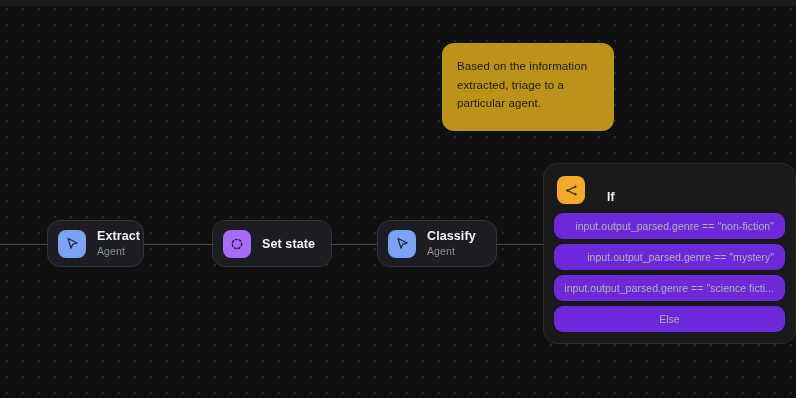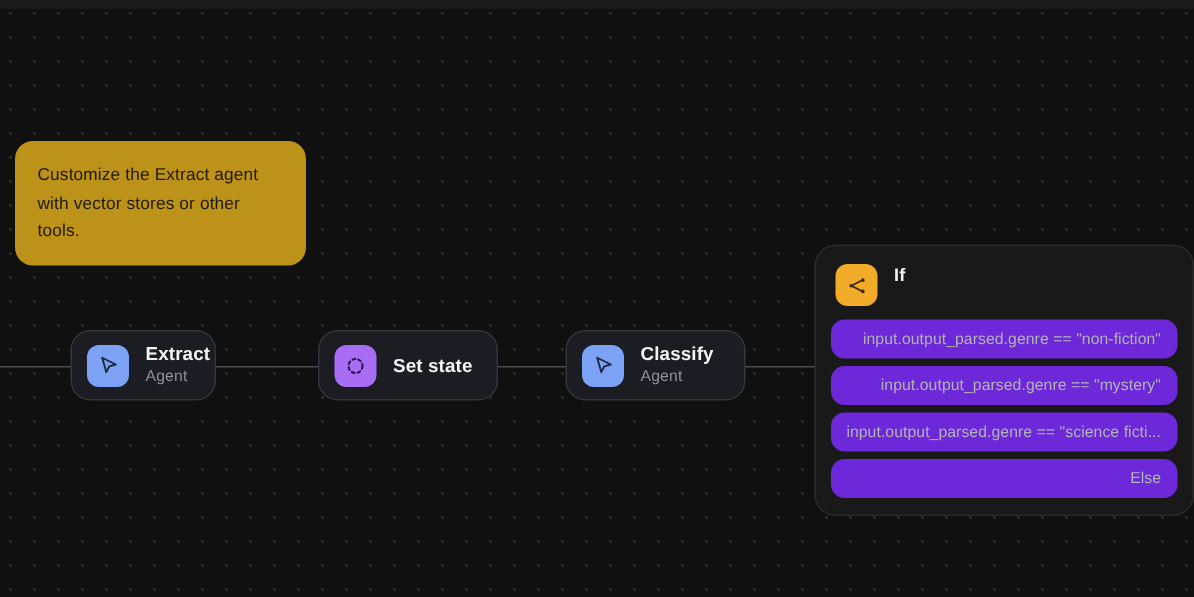--- a/index.html
+++ b/index.html
@@ -116,39 +116,39 @@
     left: 543px; top: 163px;
     width: 253px;
     background: #191919;
     border: 1px solid #2b2b2b;
     border-radius: 14px;
     padding: 10px 10px 11px 10px;
   }
 
   #if-header {
     display: flex;
-    align-items: flex-start;
-    gap: 11px;
+    align-items: flex-end;
+    gap: 22px;
     padding: 2px 0 9px 3px;
   }
 
   #if-header .node-title-only { font-size: 12px; }
 
   .cond-row {
     background: #6d28d9;
     border-radius: 9px;
     height: 26px;
     margin-bottom: 5px;
     display: flex;
     align-items: center;
     justify-content: flex-end;
     padding: 0 11px;
     overflow: hidden;
   }
-  .cond-row:last-child { margin-bottom: 0; }
+  .cond-row:last-child { margin-bottom: 0; justify-content: center; }
 
   .cond-text {
     color: #b3b3b3;
     font-size: 10.5px;
     white-space: nowrap;
     letter-spacing: 0.05px;
   }
 
   .cond-else { color: #b3b3b3; font-size: 10.5px; }
 </style>
@@ -157,24 +157,24 @@
 
 <div id="canvas">
 
   <div id="top-strip"></div>
 
   <div class="edge" style="left:0px; top:244px; width:48px;"></div>
   <div class="edge" style="left:143px; top:244px; width:70px;"></div>
   <div class="edge" style="left:314px; top:244px; width:64px;"></div>
   <div class="edge" style="left:476px; top:244px; width:68px;"></div>
 
-  <div class="sticky" id="sticky-extract">
-    <span>Customize the Extract agent with vector stores or other tools.</span>
-  </div>
-
+
+  <div class="sticky" id="sticky-triage">
+    <span>Based on the information extracted, triage to a particular agent.</span>
+  </div>
 
   <div class="node" id="node-extract">
     <span class="node-icon icon-blue">
       <svg width="15" height="15" viewBox="0 0 24 24" fill="none">
         <path d="M5 4 L19.5 11.2 L12.6 13.1 L9.4 19.4 Z" fill="none" stroke="#1c2740" stroke-width="2" stroke-linejoin="round" stroke-linecap="round"></path>
       </svg>
     </span>
     <span class="node-text">
       <span class="node-title">Extract</span>
       <span class="node-sub">Agent</span>

